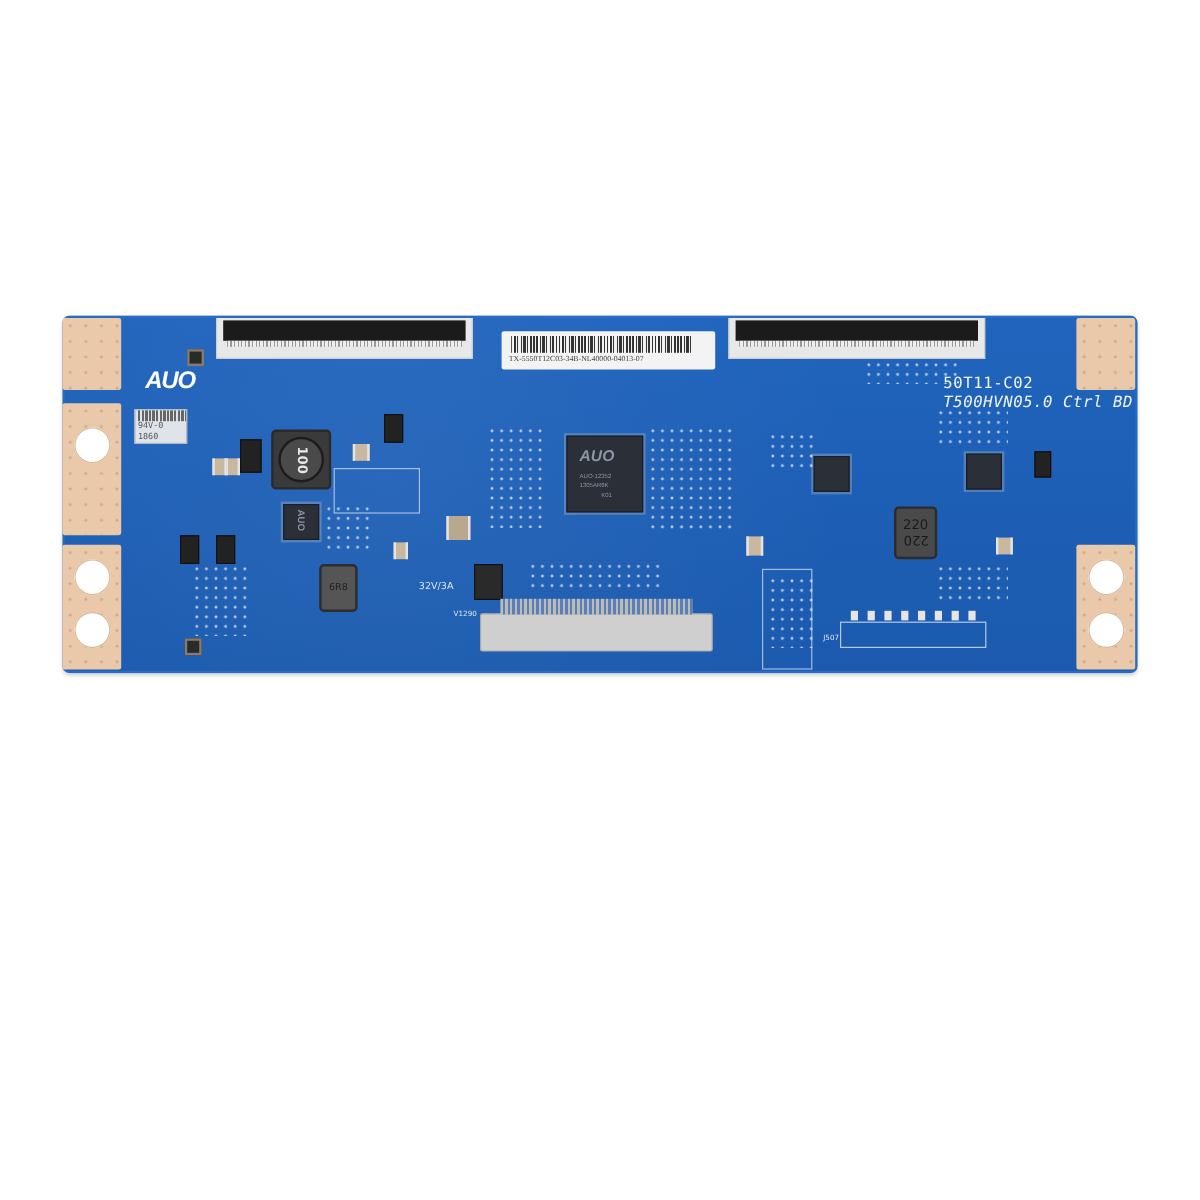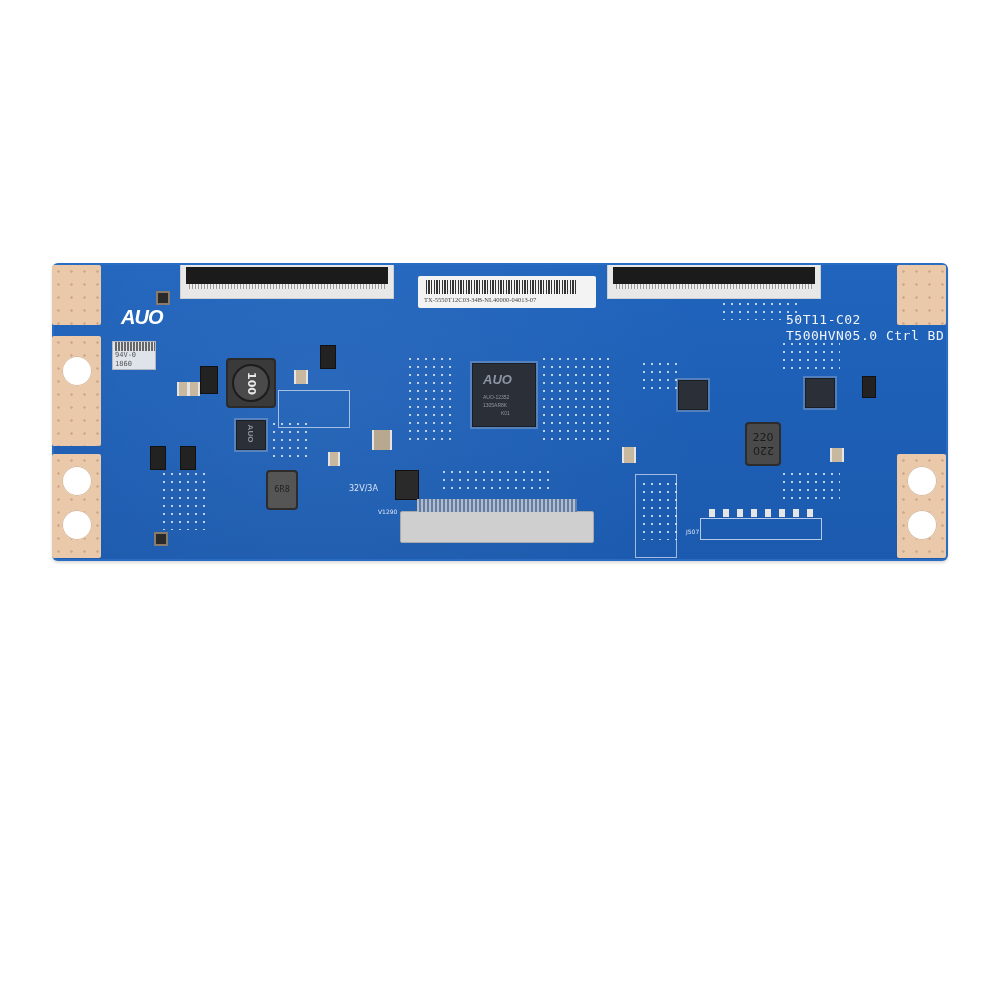--- a/index.html
+++ b/index.html
@@ -85,21 +85,21 @@
       <div class="pins"></div>
     </div>
 
   <div class="label">
     <div class="barcode"></div>
     <div class="label-text">TX-5550T12C03-34B-NL40000-04013-07</div>
   </div>
 
   <div class="auo-logo">AUO</div>
   <div class="board-id" style="left:786px; top:312px;">50T11-C02</div>
-  <div class="board-id" style="left:786px; top:328px;">T500HVN05.0 Ctrl BD</div>
+  <div class="board-id" style="left:786px; top:328px;font-style:italic;">T500HVN05.0 Ctrl BD</div>
 
   <div class="ul-sticker">
     <div style="height:9px; background:repeating-linear-gradient(90deg,#666 0 2px,#dfe4ea 2px 3px);"></div>
     <div>94V-0</div>
     <div>1860</div>
   </div>
 
   <div class="inductor" style="left:226px; top:358px; width:46px; height:46px;">
     <div class="ring">
         <span style="transform:rotate(90deg);">100</span>

